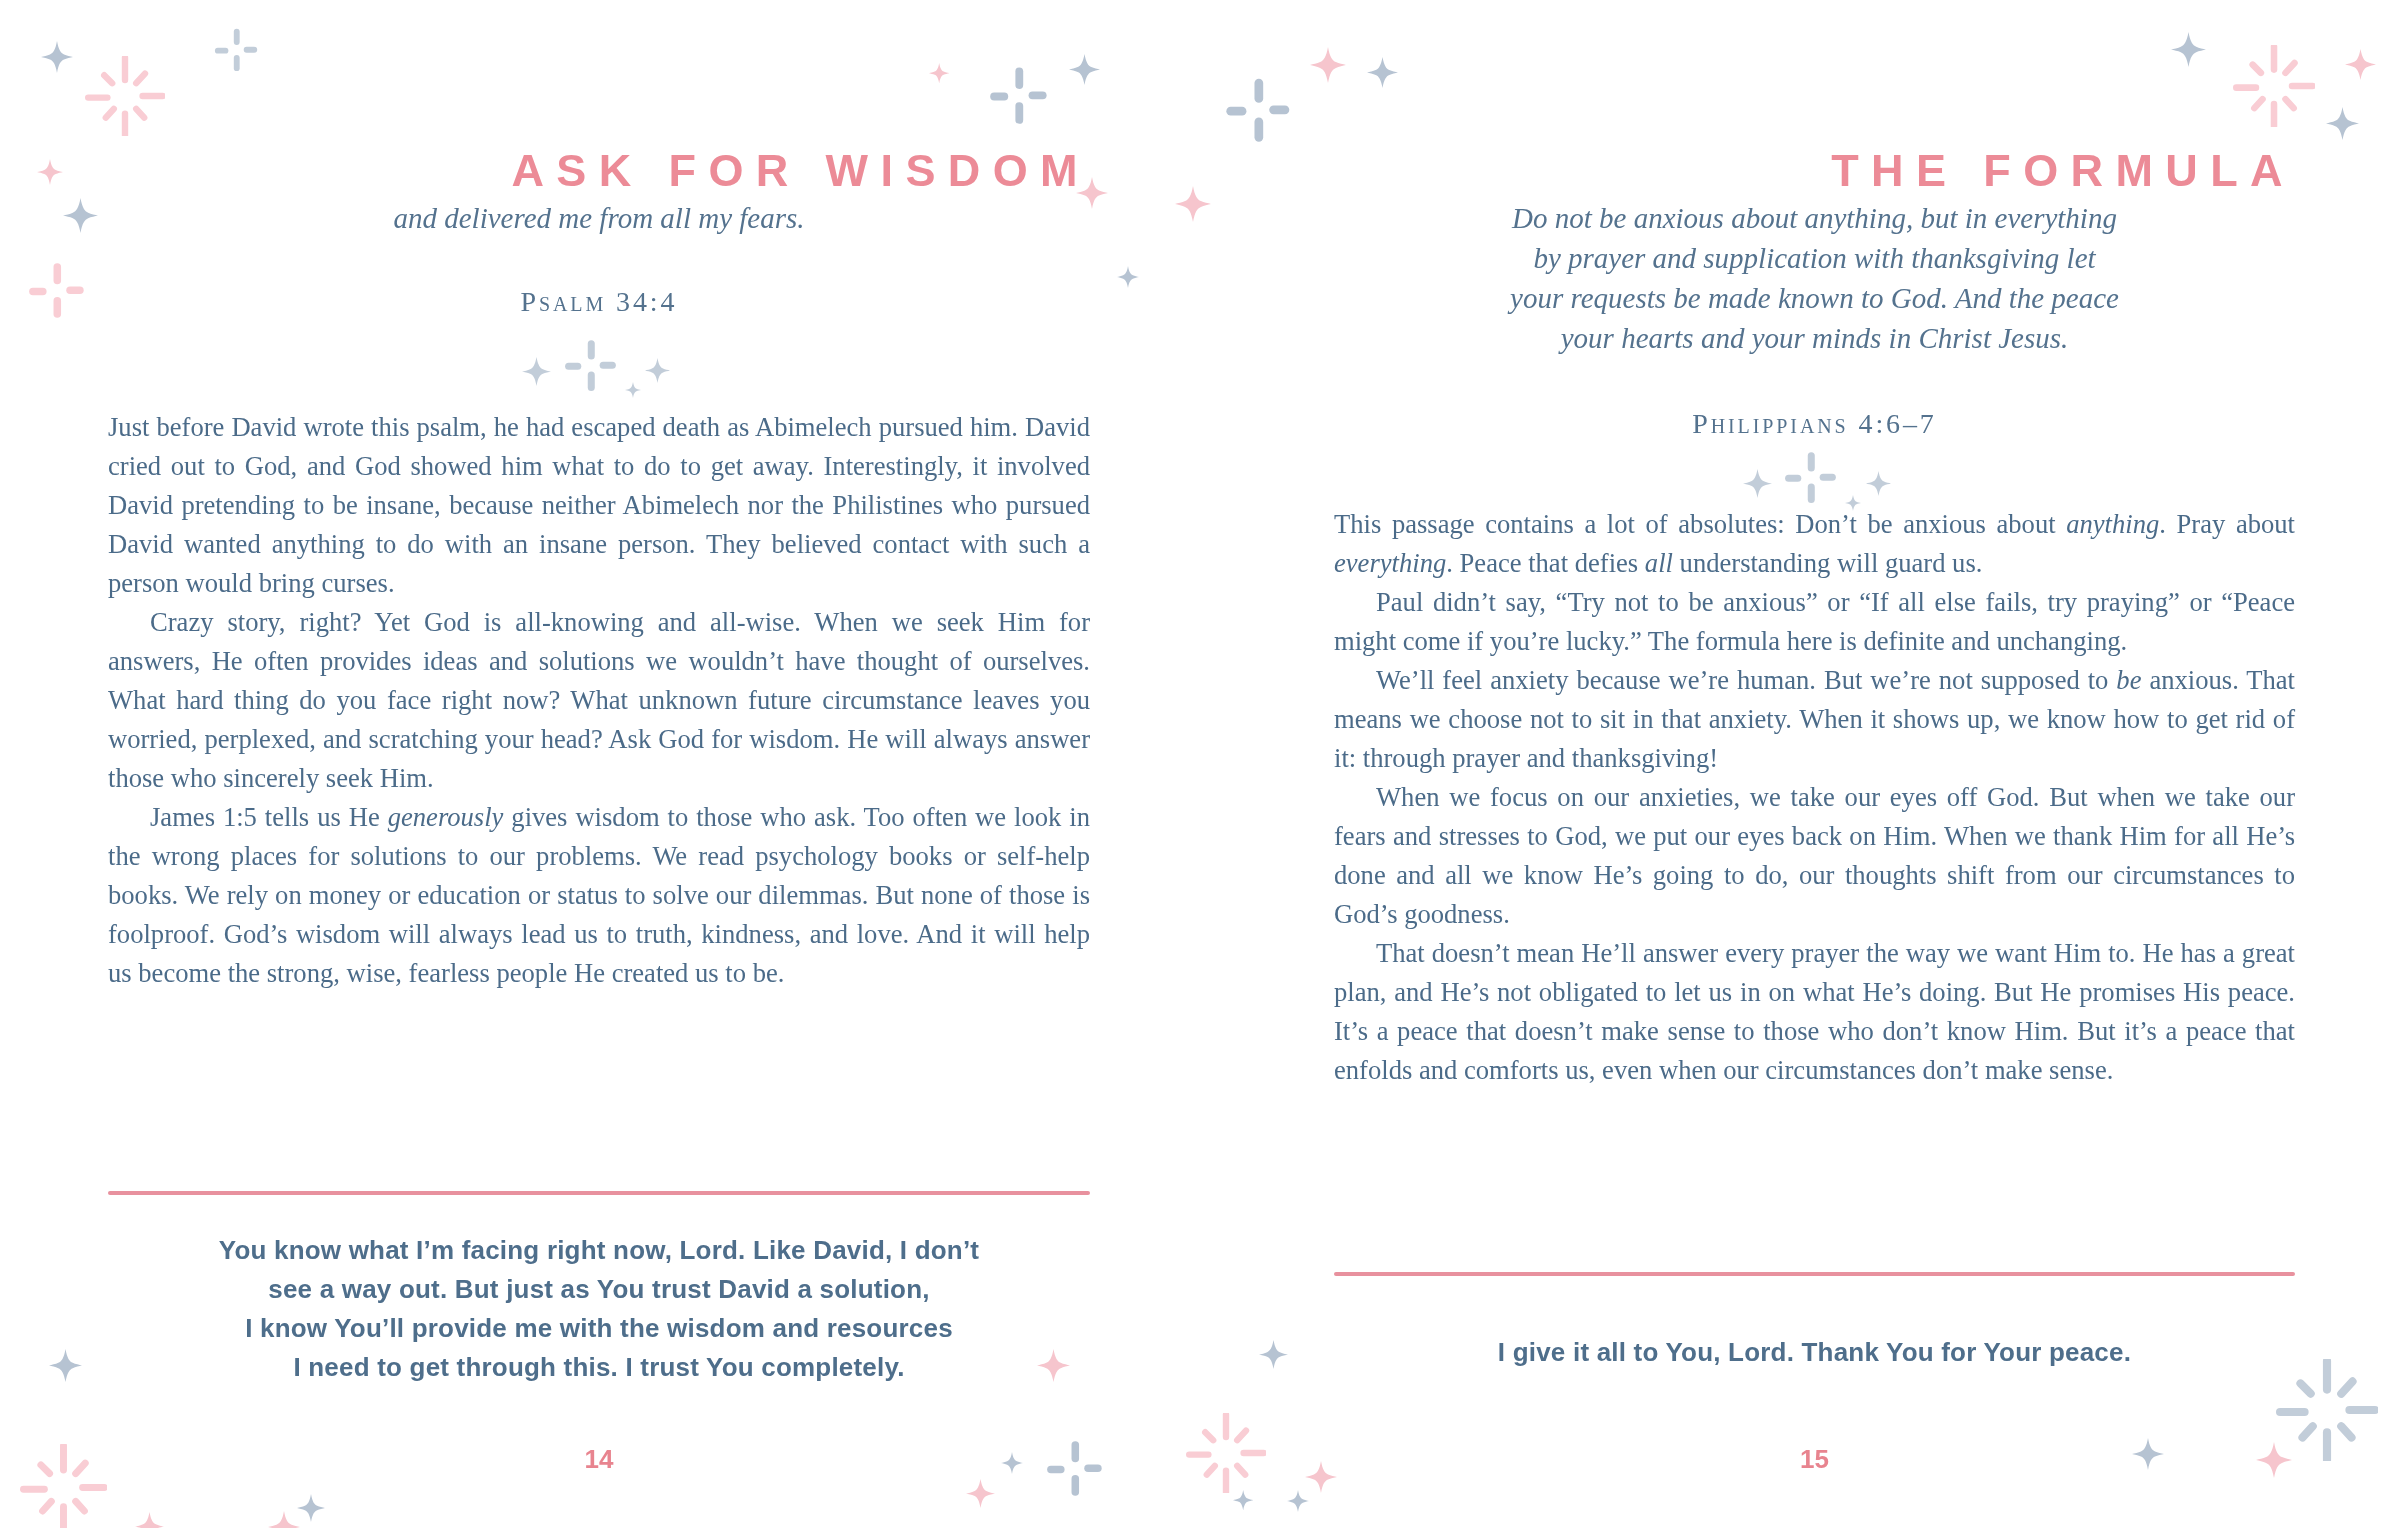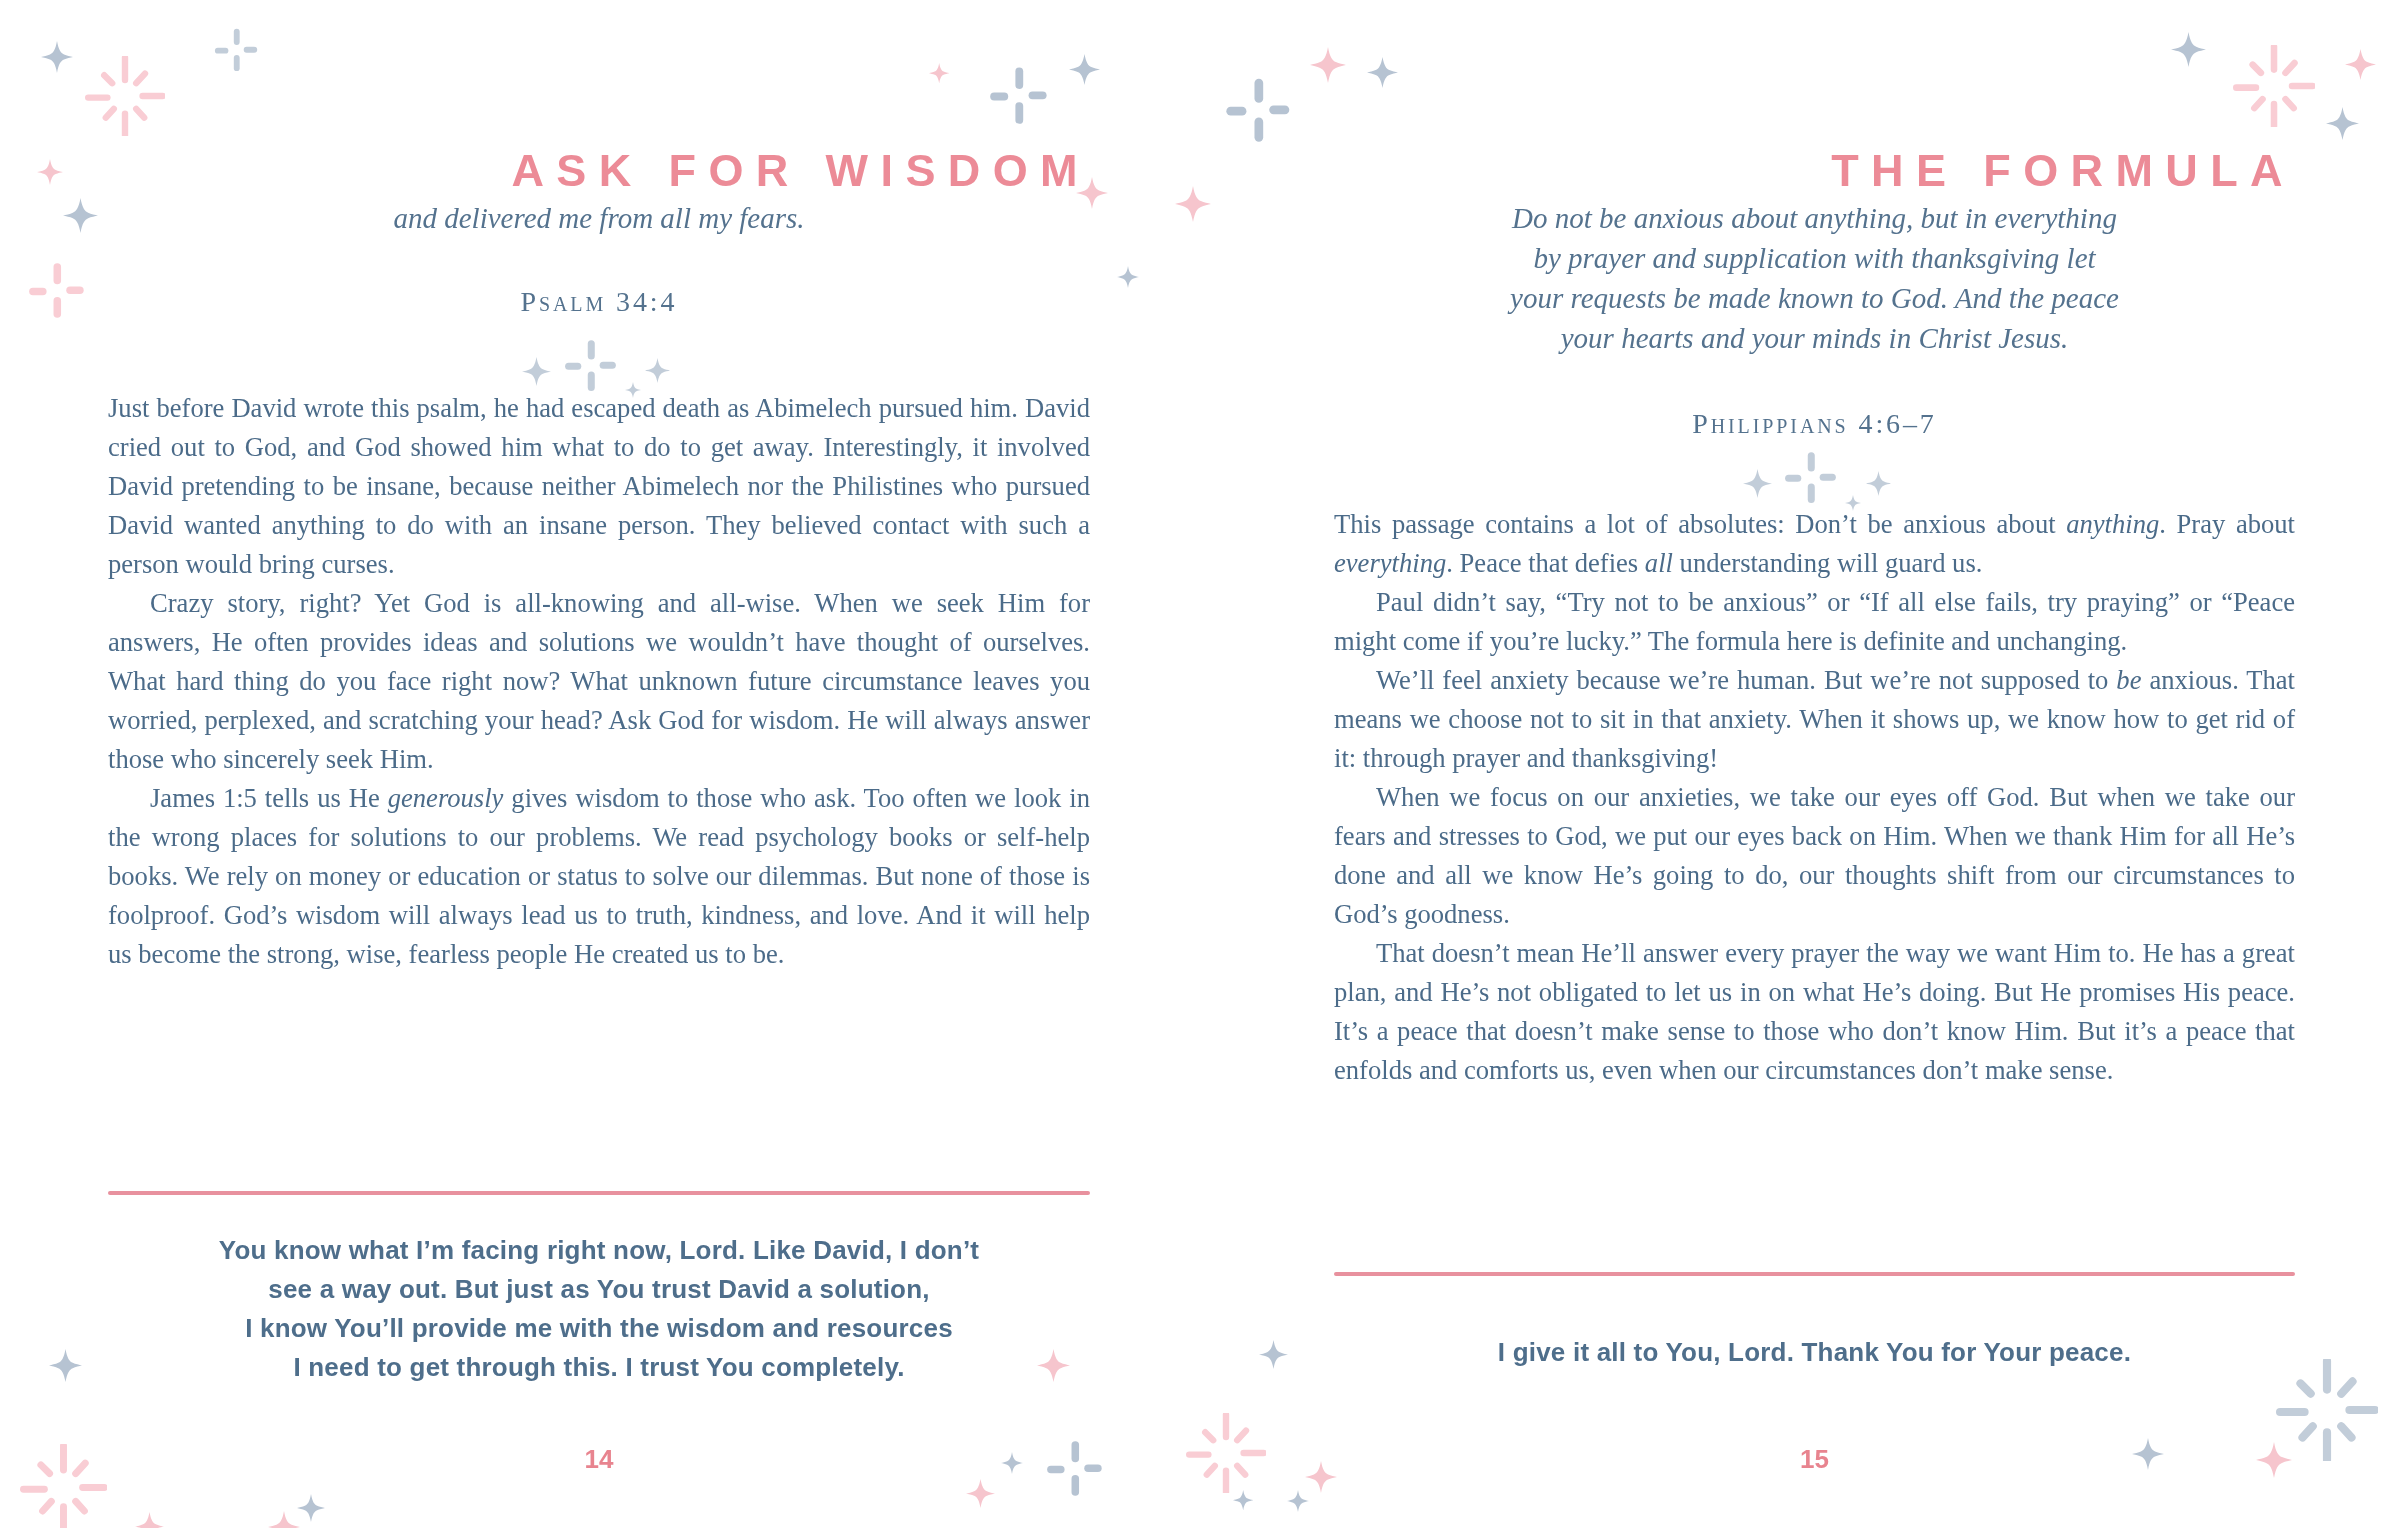--- a/index.html
+++ b/index.html
@@ -207,21 +207,21 @@
     </svg>
 
   <section class="col" style="left:108px;top:0;width:982px;height:1528px">
     <h1 class="page-title" style="top:115px">ASK FOR WISDOM</h1>
 
     <div class="verse" style="top:198px">
       <p>and delivered me from all my fears.</p>
     </div>
     <div class="vref" style="top:286px">Psalm 34:4</div>
 
-    <div class="body-text" style="top:389px;left:0;width:982px">
+    <div class="body-text" style="top:408px;left:0;width:982px">
       <p>Just before David wrote this psalm, he had escaped death as Abimelech pursued him. David cried out to God, and God showed him what to do to get away. Interestingly, it involved David pretending to be insane, because neither Abimelech nor the Philistines who pursued David wanted anything to do with an insane person. They believed contact with such a person would bring curses.</p>
       <p class="indent">Crazy story, right? Yet God is all-knowing and all-wise. When we seek Him for answers, He often provides ideas and solutions we wouldn’t have thought of ourselves. What hard thing do you face right now? What unknown future circumstance leaves you worried, perplexed, and scratching your head? Ask God for wisdom. He will always answer those who sincerely seek Him.</p>
       <p class="indent"><span>James 1:5 tells us He </span><i>generously</i><span> gives wisdom to those who ask. Too often we look in the wrong places for solutions to our problems. We read psychology books or self-help books. We rely on money or education or status to solve our dilemmas. But none of those is foolproof. God’s wisdom will always lead us to truth, kindness, and love. And it will help us become the strong, wise, fearless people He created us to be.</span></p>
     </div>
 
     <div class="rule" style="left:0;top:1191px;width:982px"></div>
 
     <div class="prayer" style="top:1231px">
       <div>You know what I’m facing right now, Lord. Like David, I don’t</div>
       <div>see a way out. But just as You trust David a solution,</div>

